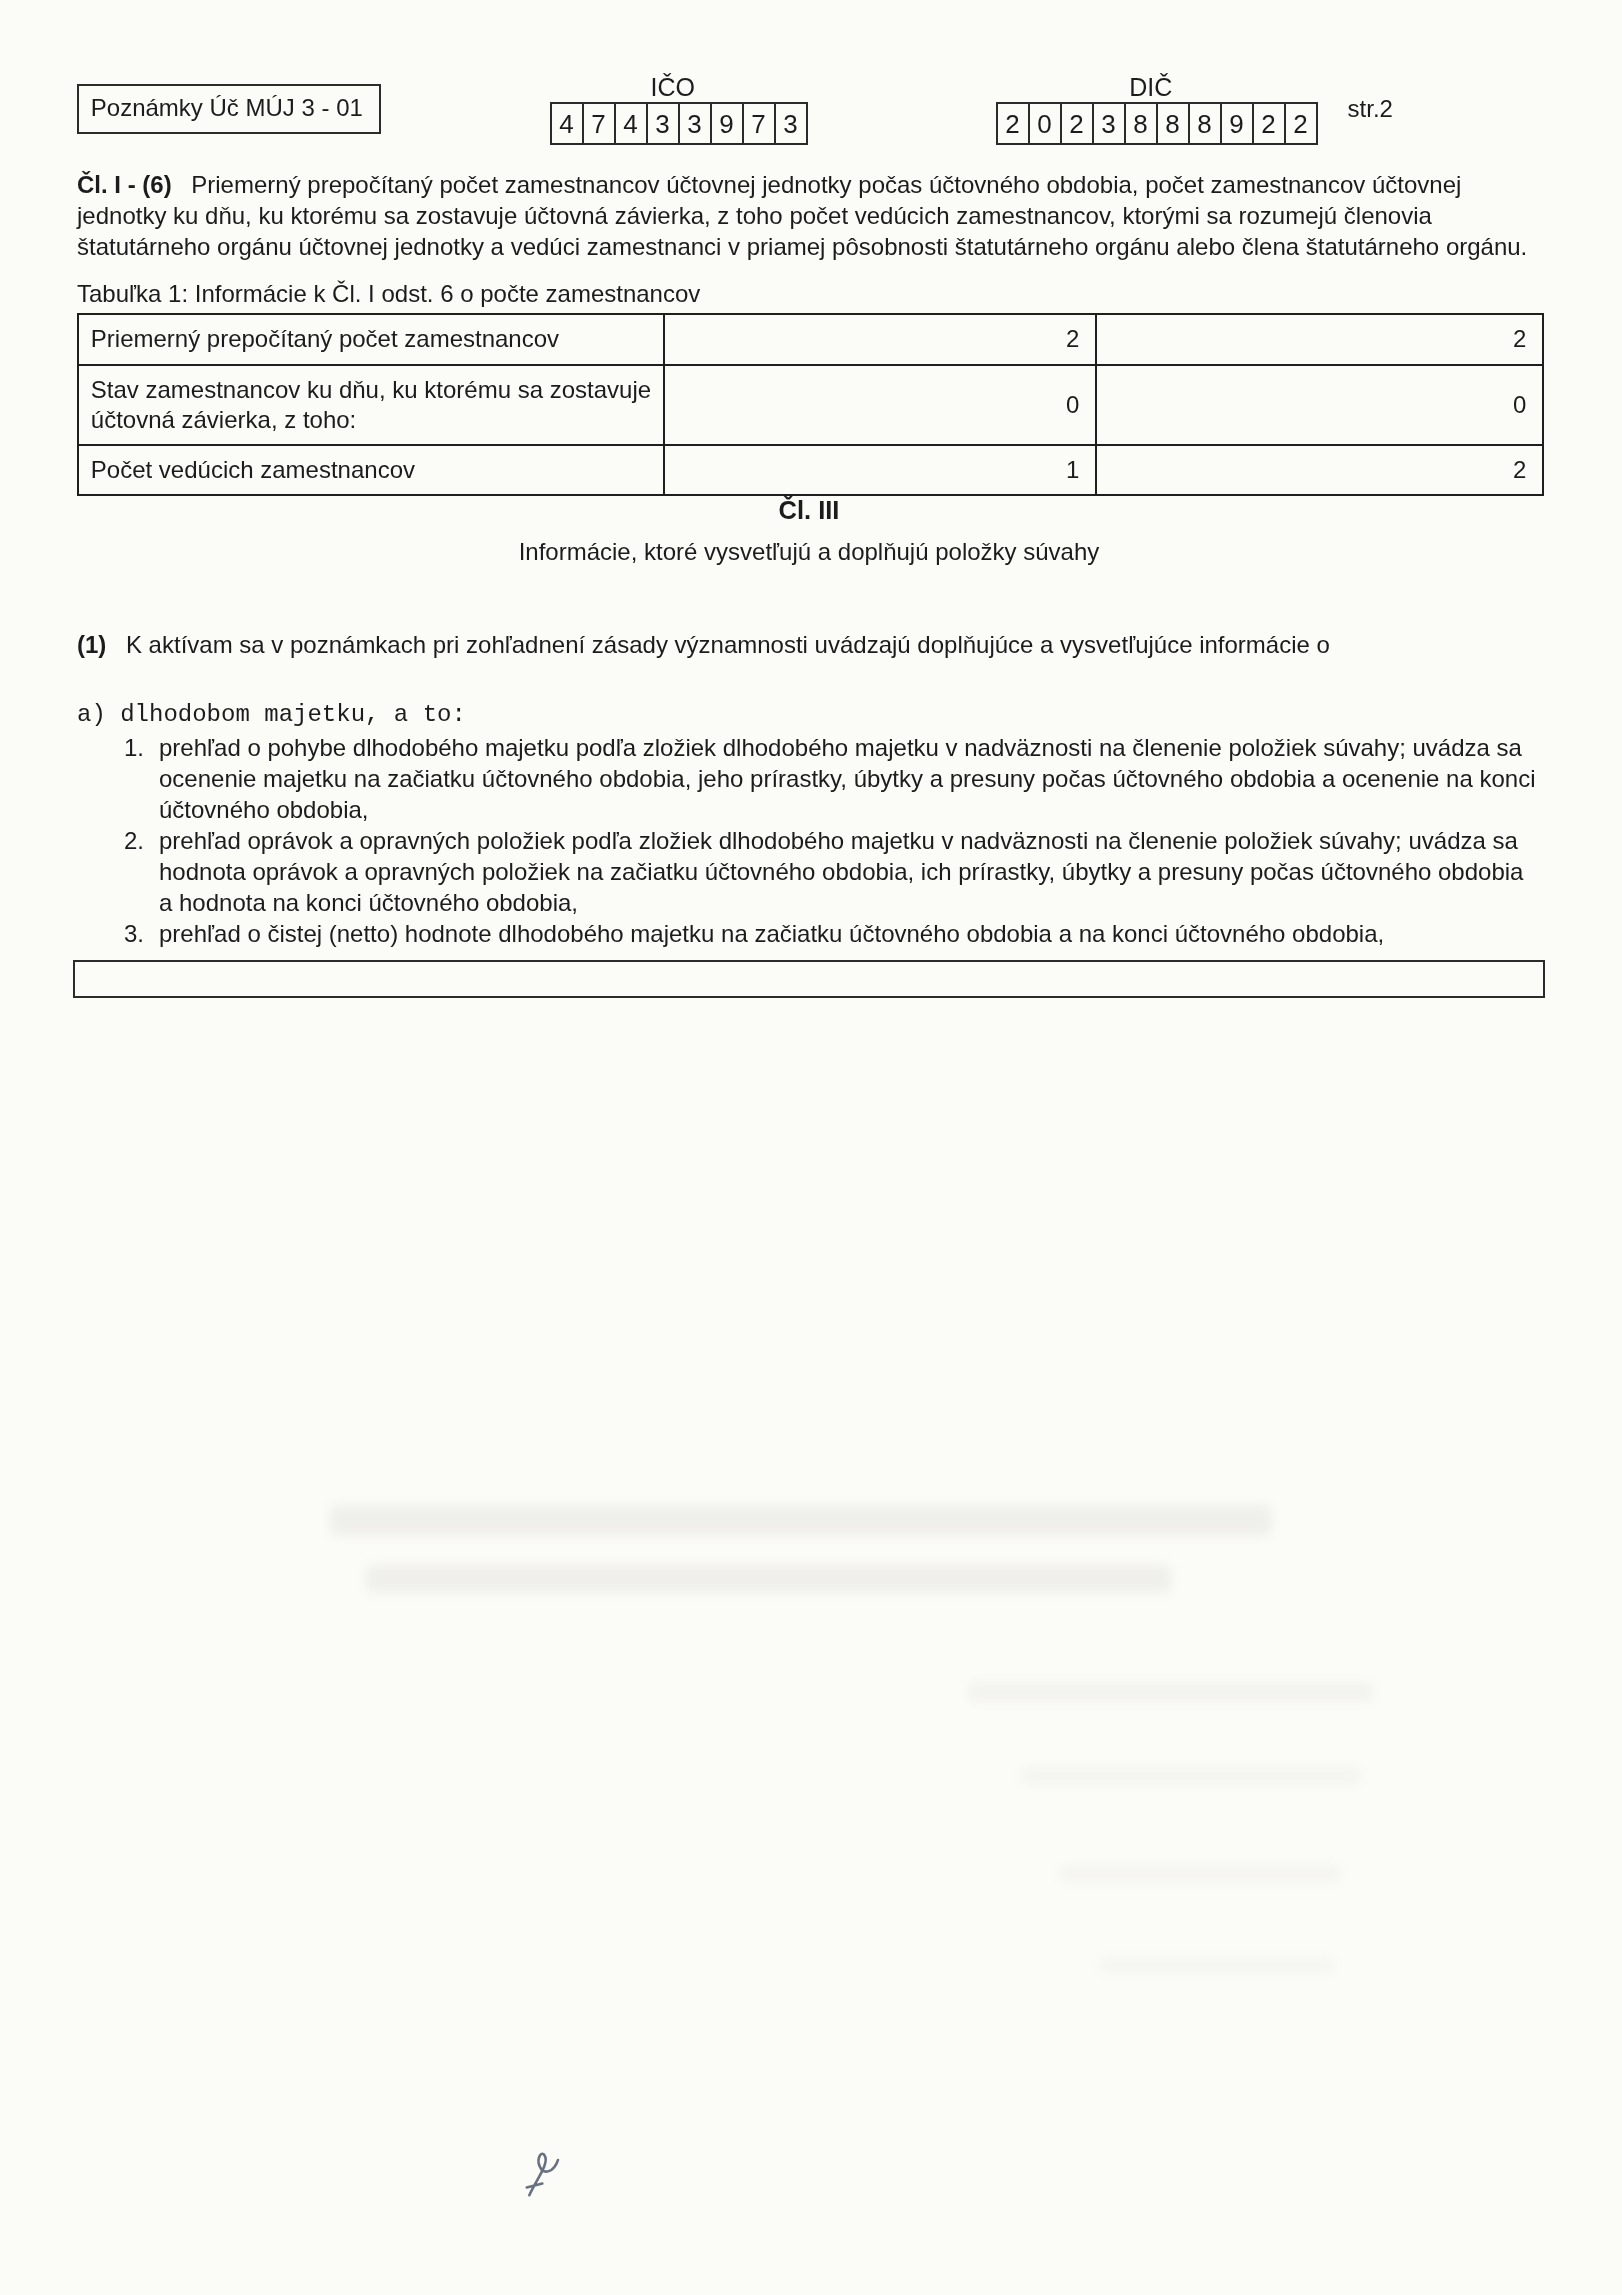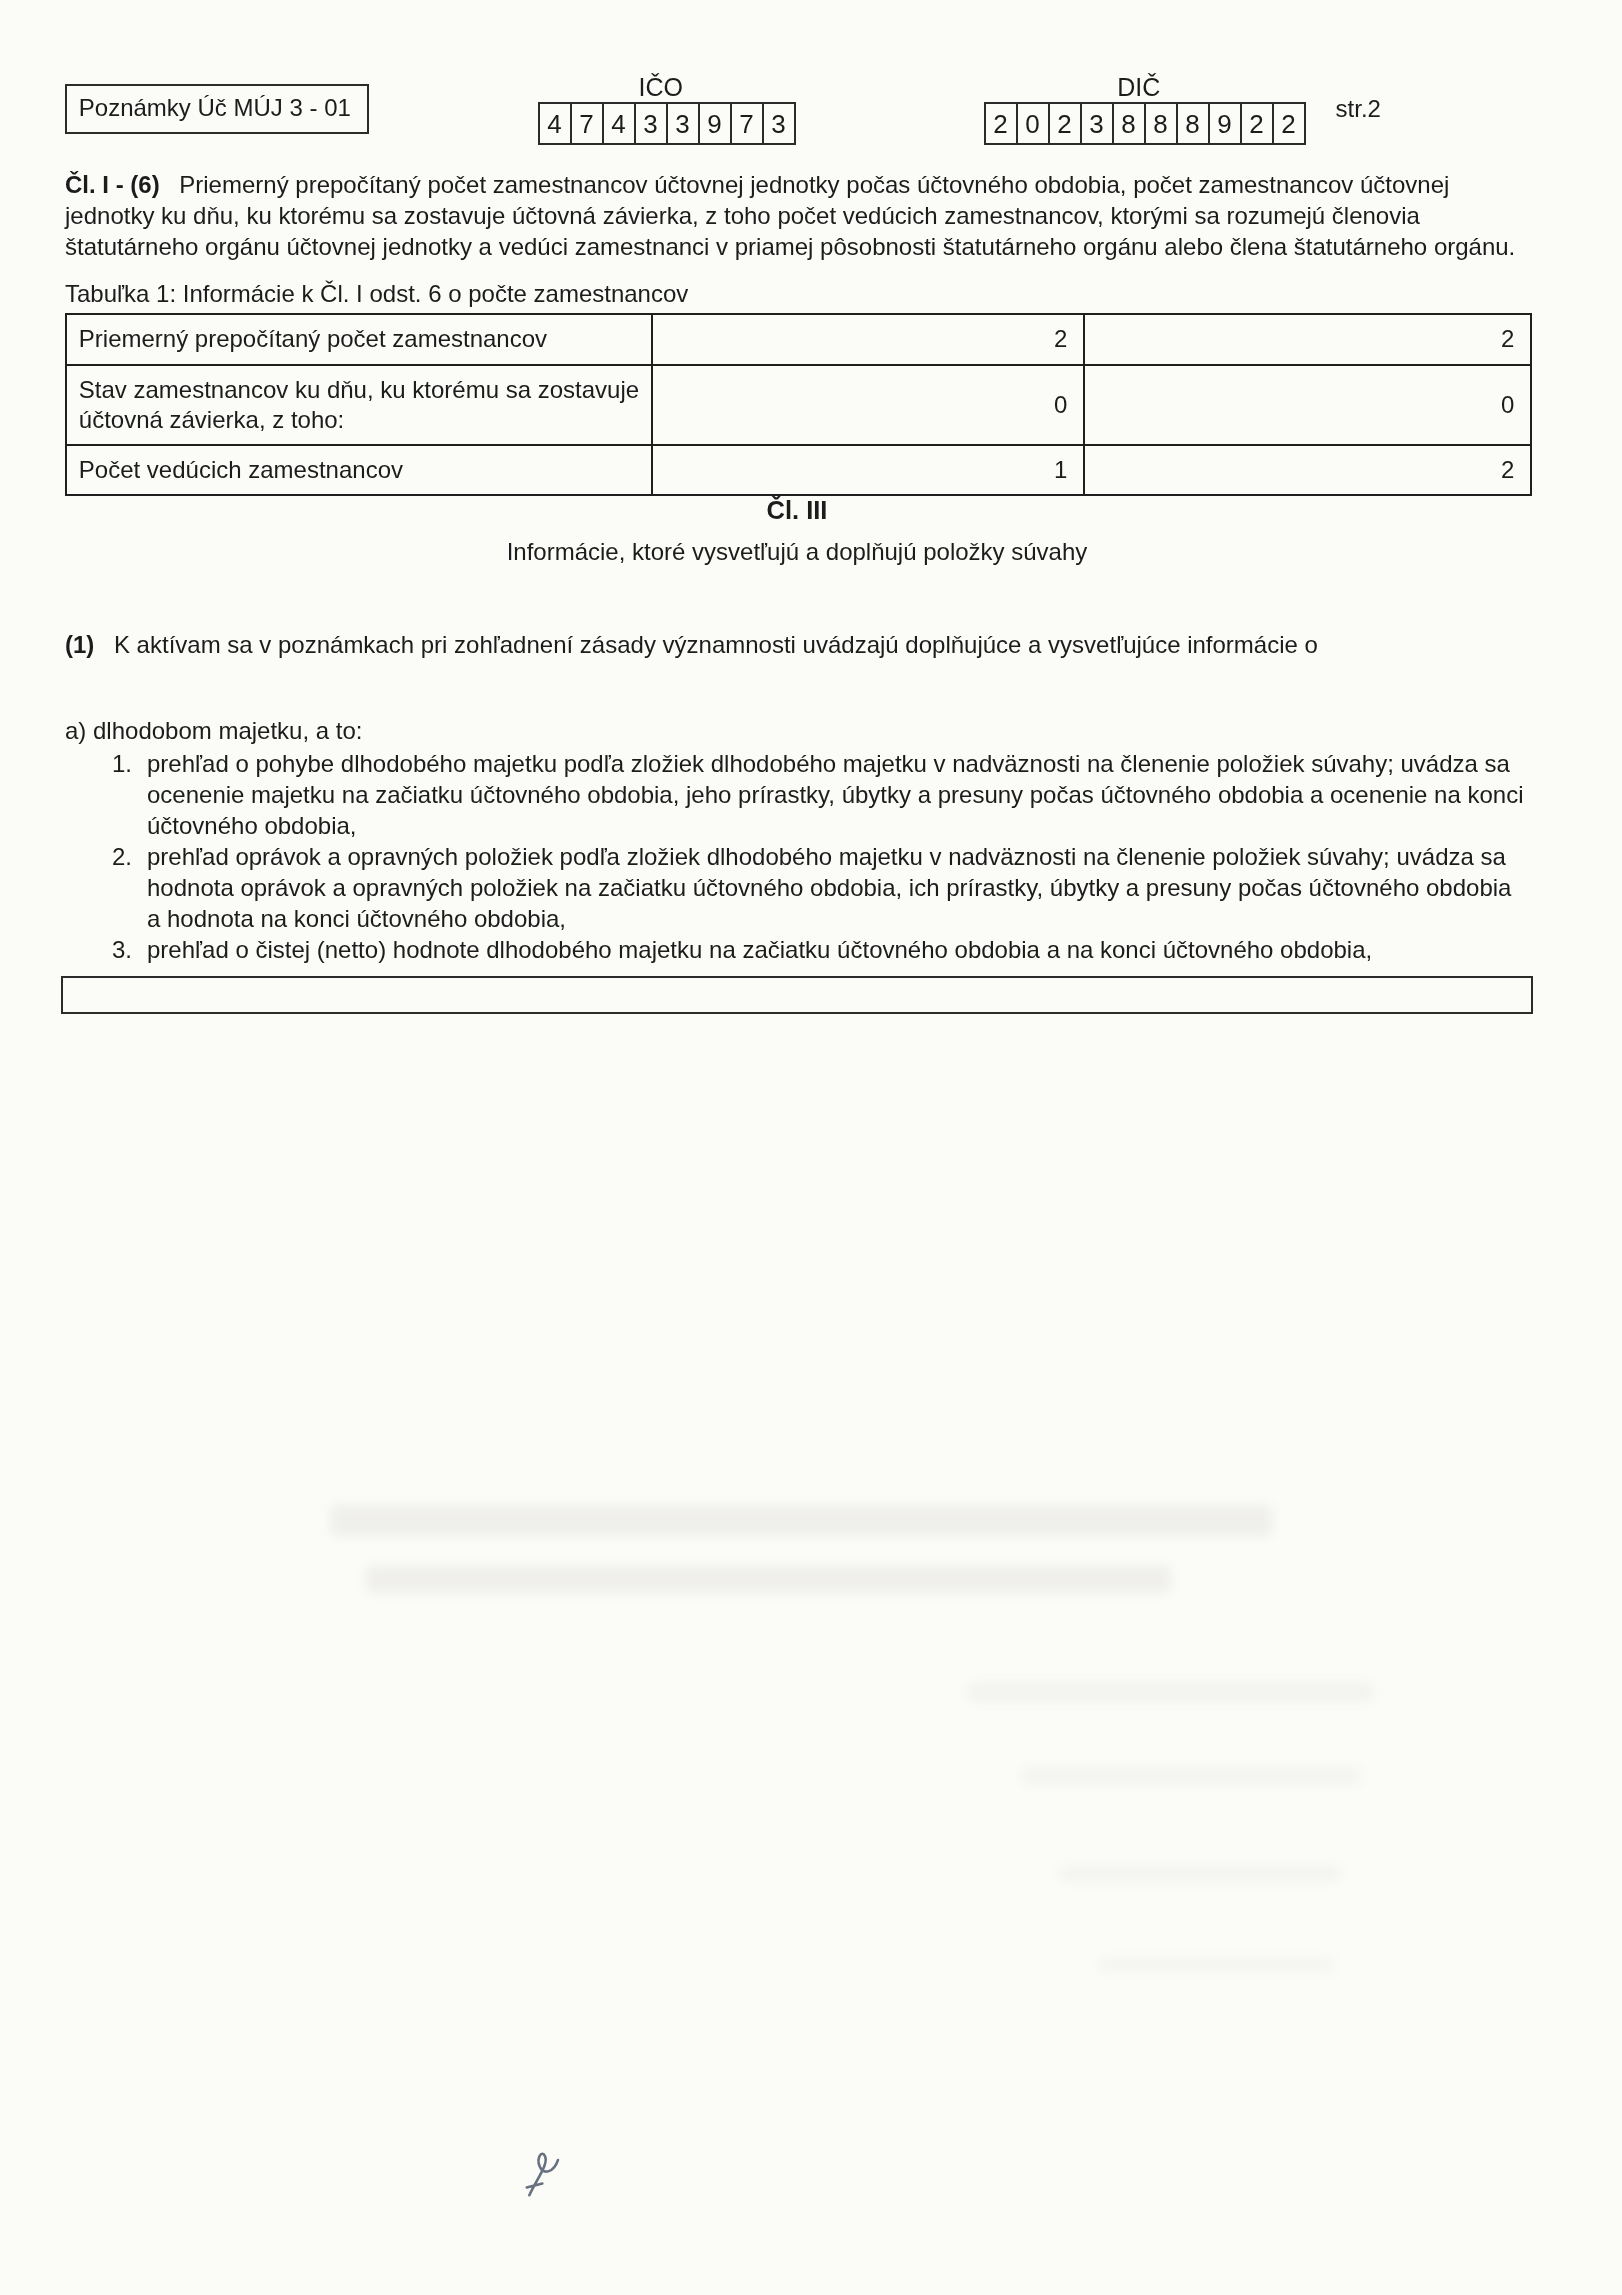--- a/index.html
+++ b/index.html
@@ -7,21 +7,21 @@
   .page {
     position: relative;
     width: 1623px;
     height: 2295px;
     margin: 0 auto;
     background: #fbfbf8;
     font-family: "Liberation Sans", "DejaVu Sans", sans-serif;
     color: #1c1c1c;
     overflow: hidden;
   }
-  .content { position: absolute; left: 65px; top: 73px; width: 1464px; }
+  .content { position: absolute; left: 77px; top: 73px; width: 1464px; }
 
   
   .header { display: flex; align-items: center; }
   .form-title-box {
     border: 2px solid #2b2b2b;
     padding: 7.9px 15.7px 9.8px 11.8px;
     font-size: 24px;
     white-space: nowrap;
   }
   .id-group { display: flex; align-items: center; flex-direction: column; }
@@ -76,21 +76,21 @@
     padding: 9.2px 15.7px;
     text-align: right;
     vertical-align: middle;
   }
 
   
   .sec-heading { text-align: center; font-weight: bold; font-size: 25.5px; }
   .sec-subheading { text-align: center; font-size: 24px; margin-top: 13px; }
 
   .para-1 { margin-top: 63px; }
-  .item-a { font-size: 24px; line-height: 31px; margin-top: 55px; }
+  .item-a { font-size: 24px; line-height: 31px; margin-top: 39px; font-family: Liberation Mono, monospace; }
   .num-list { margin-top: 1.3px; padding-left: 47px; }
   .num-item { display: flex; font-size: 24px; line-height: 31px; }
   .num-item .num { flex: none; width: 35px; }
   .num-item .txt { flex: 1; }
 
   .empty-box {
     margin-top: 11.8px;
     margin-left: -3.9px;
     width: 1472px;
     height: 38px;

